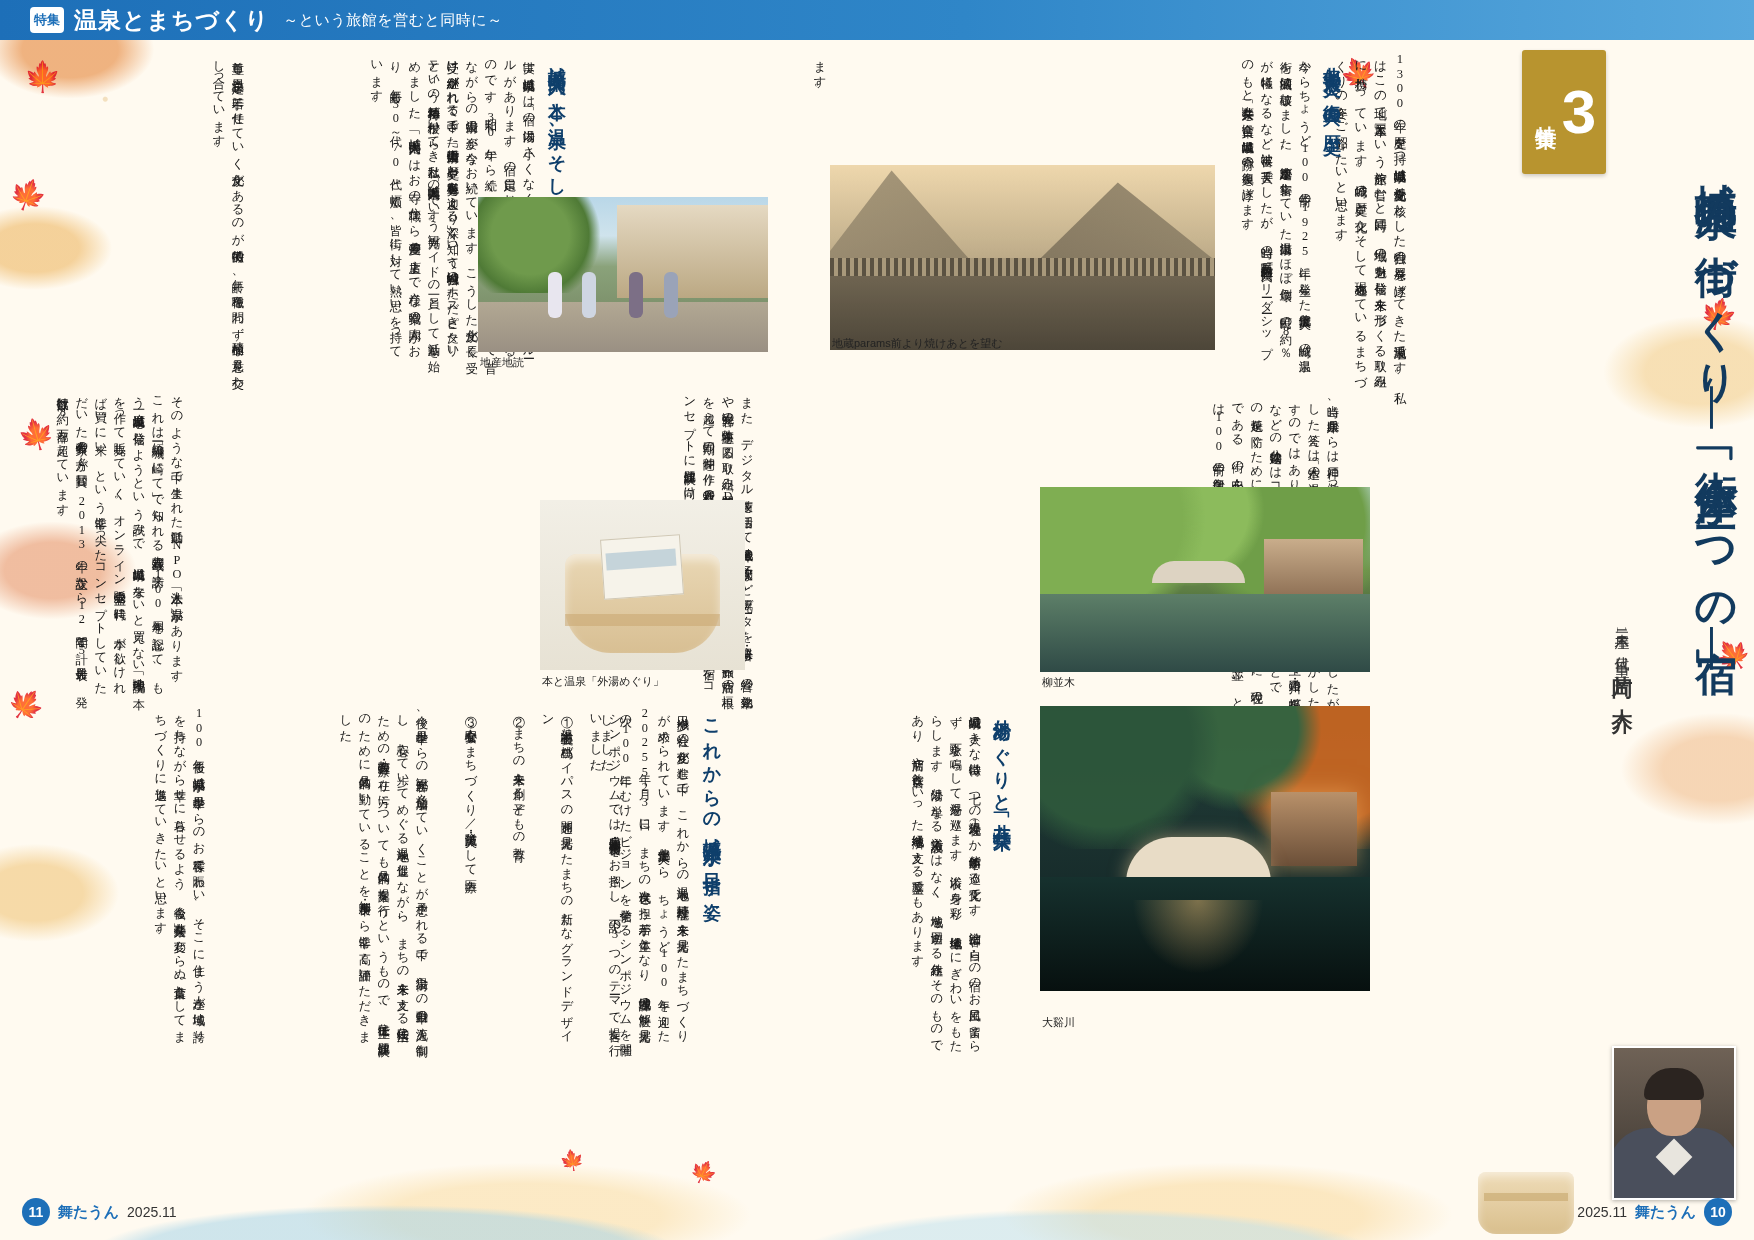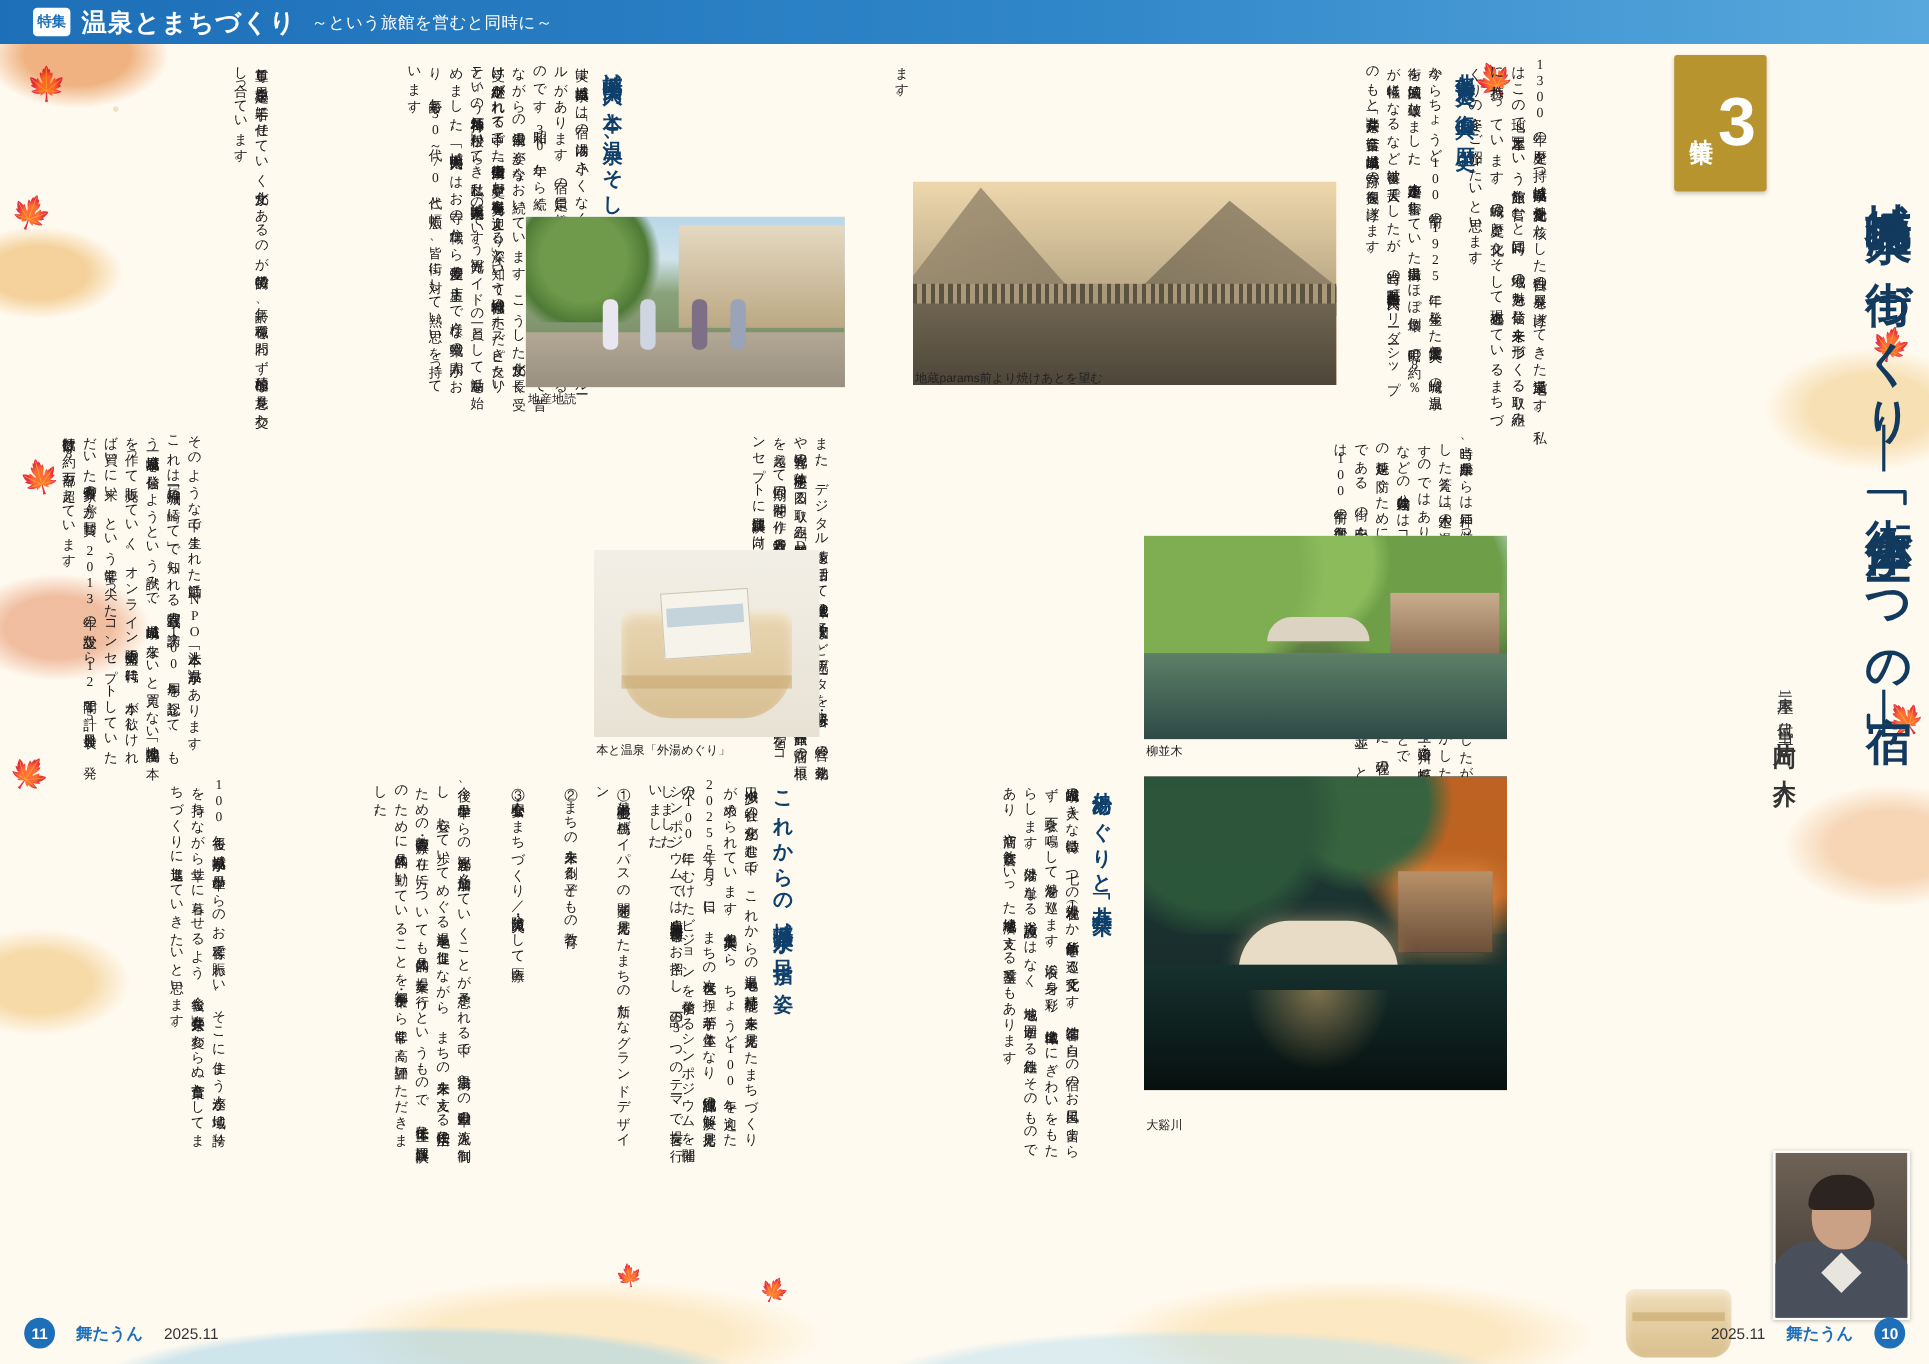--- a/index.html
+++ b/index.html
@@ -209,21 +209,21 @@
     background:#e8dcc6;border-radius:60px 60px 0 0;box-shadow:0 0 18px rgba(255,220,160,.5);}
   #photo-night .water{position:absolute;left:0;bottom:0;width:100%;height:40%;
     background:linear-gradient(#16312e,#07100f);}
   #photo-night .refl{position:absolute;left:28%;bottom:6%;width:40%;height:26%;
     background:radial-gradient(ellipse at 50% 0%,rgba(255,200,120,.45),transparent 70%);}
   
   .folio{
     position:absolute;bottom:14px;
     font-family:"Liberation Sans",sans-serif;
     font-size:14px;color:#333;
-    display:flex;align-items:center;gap:19px;
+    display:flex;align-items:center;gap:8px;
   }
   .folio .num{
     width:28px;height:28px;border-radius:50%;
     background:#1d6fb8;color:#fff;
     display:flex;align-items:center;justify-content:center;
     font-size:14px;font-weight:bold;
   }
   .folio .mark{font-weight:bold;font-size:15px;color:#1d6fb8;}
   #folio-left{left:22px;}
   #folio-right{right:22px;}

